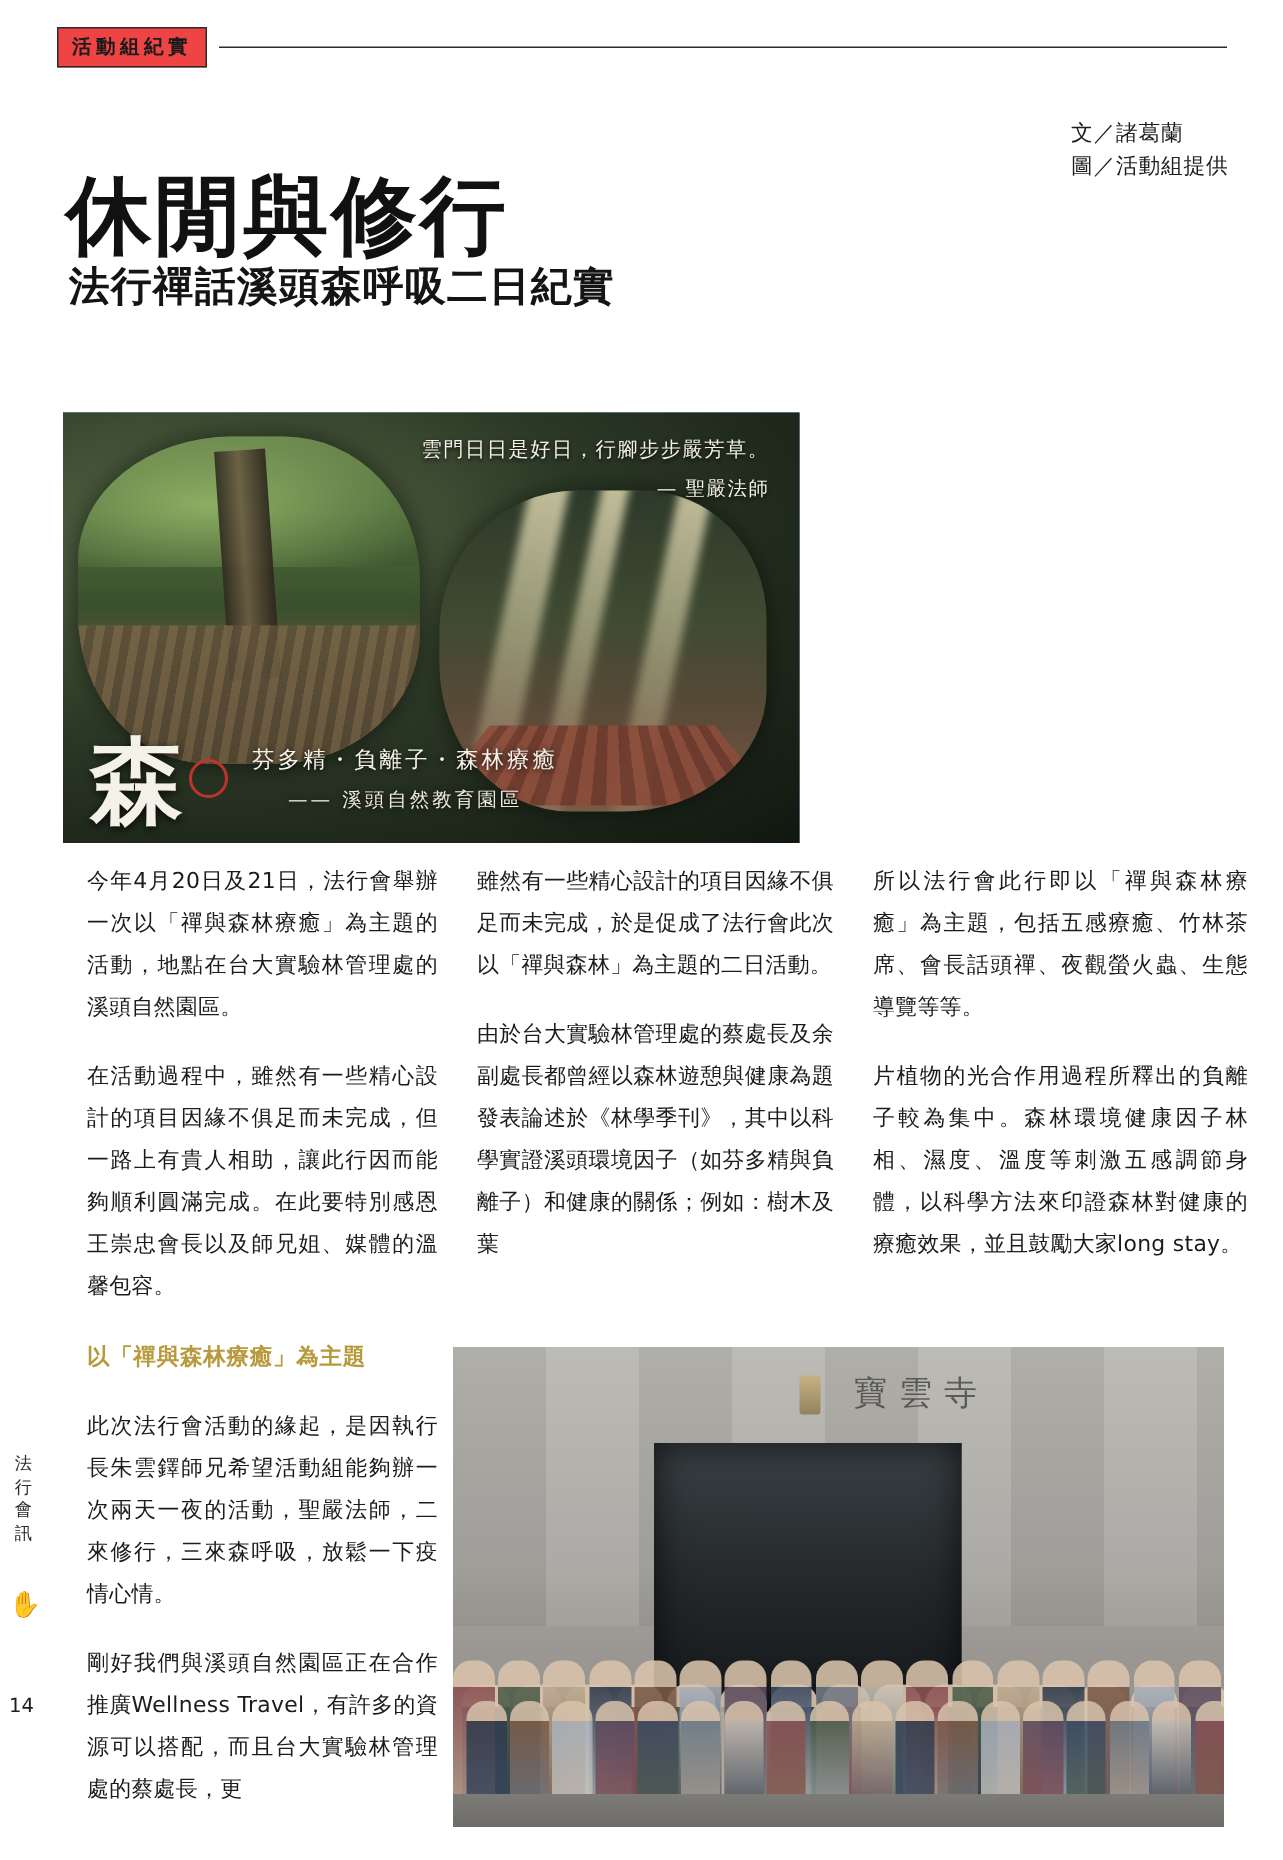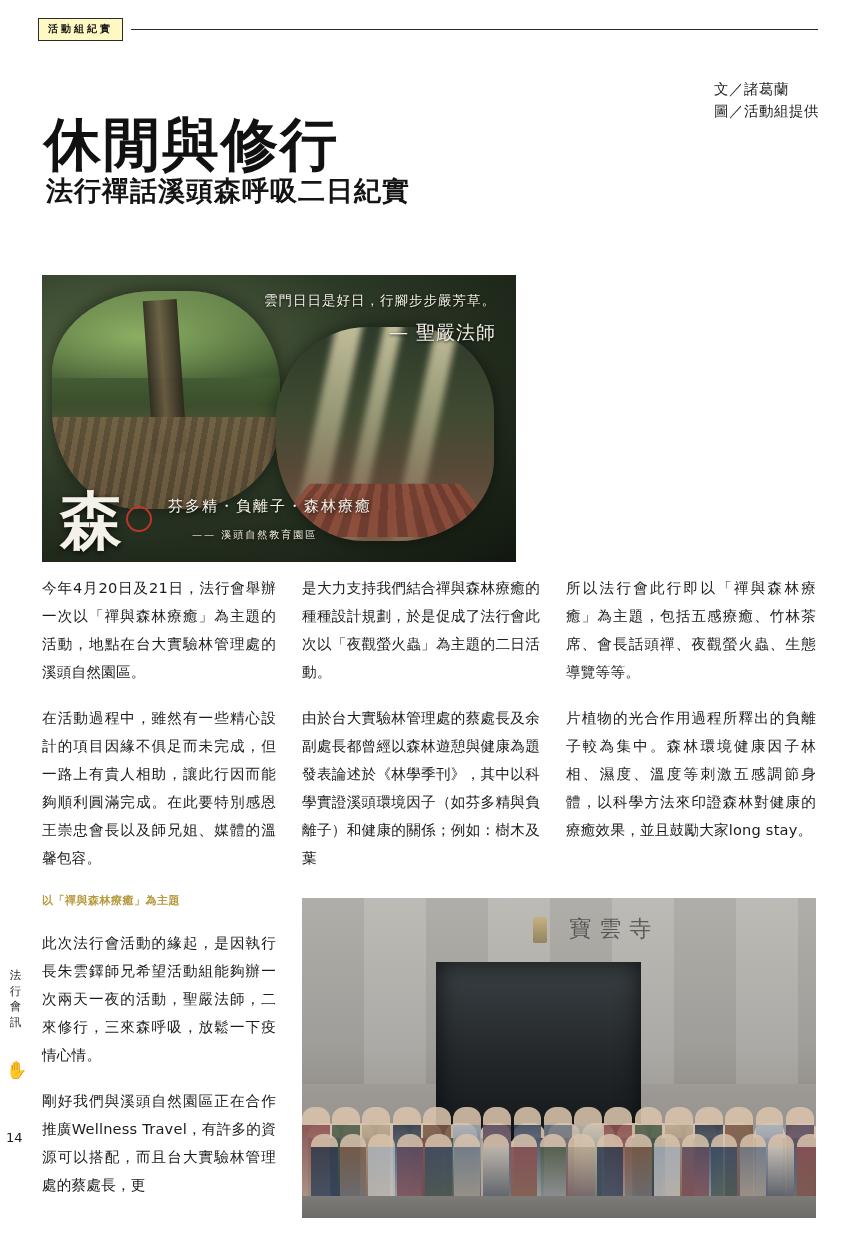--- a/index.html
+++ b/index.html
@@ -21,26 +21,26 @@
     position: absolute;
     left: 38px;
     top: 18px;
     display: flex;
     align-items: center;
     width: 780px;
   }
   .kicker {
     border: 1.5px solid #2b2b2b;
     padding: 3px 9px 4px 9px;
-    font-size: 10px;
+    font-size: 13px;
     letter-spacing: 3px;
     color: #1a1a1a;
     font-weight: 700;
     white-space: nowrap;
-    background: #fef9c3;
+    background: #ef4444;
     font-family: "DejaVu Sans", sans-serif;
   }
   .kicker-rule {
     flex: 1 1 auto;
     height: 0;
     border-top: 1.6px solid #2b2b2b;
     margin-left: 8px;
   }
 
   .byline {
@@ -80,20 +80,21 @@
 
   
   .hero {
     position: absolute;
     left: 42px;
     top: 275px;
     width: 474px;
     height: 287px;
     background: #0c4a6e;
     overflow: hidden;
+    padding-left: 17px;
   }
   .hero-bg {
     position: absolute;
     inset: 0;
     background:
       radial-gradient(ellipse at 20% 30%, #5c6f4a 0%, #2d3a27 45%, #11170f 100%),
       linear-gradient(#1b2317, #0c100a);
   }
   
   .hero-left {
@@ -170,21 +171,21 @@
     color: #f2efe6;
     font-family: "DejaVu Serif", serif;
     font-size: 13.5px;
     line-height: 1.7;
     letter-spacing: 1px;
     text-shadow: 0 1px 3px rgba(0,0,0,.85);
   }
   .hero-quote .attrib {
     display: block;
     margin-top: 4px;
-    font-size: 19px;
+    font-size: 13px;
   }
   .hero-bigchar {
     position: absolute;
     left: 18px;
     bottom: 10px;
     font-family: "DejaVu Serif", serif;
     font-size: 62px;
     font-weight: 700;
     color: #f4f1e8;
     text-shadow: 0 2px 6px rgba(0,0,0,.8);
@@ -209,45 +210,46 @@
     font-size: 15px;
     letter-spacing: 2px;
     text-shadow: 0 1px 4px rgba(0,0,0,.85);
   }
   .hero-sub {
     position: absolute;
     left: 150px;
     bottom: 20px;
     color: #efeade;
     font-family: "DejaVu Serif", serif;
-    font-size: 10px;
+    font-size: 13px;
     letter-spacing: 2px;
     text-shadow: 0 1px 4px rgba(0,0,0,.85);
   }
 
   
   .col {
     position: absolute;
     width: 232px;
     font-family: "DejaVu Sans", sans-serif;
     font-size: 14.6px;
     line-height: 1.92;
     color: #1b1b1b;
     text-align: justify;
     letter-spacing: .2px;
+    margin-left: 16px;
   }
   .col p { margin: 0 0 18px 0; }
   .col1 { left: 42px;  top: 574px; width: 234px; }
   .col2 { left: 302px; top: 574px; width: 238px; }
   .col3 { left: 566px; top: 574px; width: 250px; }
 
   .subhead {
     color: #b79a3e;
     font-weight: 700;
-    font-size: 11px;
+    font-size: 15px;
     letter-spacing: .5px;
     margin: 0 0 6px 0;
     font-family: "DejaVu Sans", sans-serif;
   }
 
   
   .group-photo {
     position: absolute;
     left: 302px;
     top: 898px;
@@ -395,21 +397,21 @@
 
   <div class="col col1">
     <p>今年4月20日及21日，法行會舉辦一次以「禪與森林療癒」為主題的活動，地點在台大實驗林管理處的溪頭自然園區。</p>
     <p>在活動過程中，雖然有一些精心設計的項目因緣不俱足而未完成，但一路上有貴人相助，讓此行因而能夠順利圓滿完成。在此要特別感恩王崇忠會長以及師兄姐、媒體的溫馨包容。</p>
     <p class="subhead">以「禪與森林療癒」為主題</p>
     <p>此次法行會活動的緣起，是因執行長朱雲鐸師兄希望活動組能夠辦一次兩天一夜的活動，聖嚴法師，二來修行，三來森呼吸，放鬆一下疫情心情。</p>
     <p>剛好我們與溪頭自然園區正在合作推廣Wellness Travel，有許多的資源可以搭配，而且台大實驗林管理處的蔡處長，更</p>
   </div>
 
   <div class="col col2">
-    <p>是大力支持我們結合禪與森林療癒的種種設計規劃，於是促成了法行會此次以「夜觀螢火蟲」為主題的二日活動。</p>
+    <p>雖然有一些精心設計的項目因緣不俱足而未完成，於是促成了法行會此次以「禪與森林」為主題的二日活動。</p>
     <p>由於台大實驗林管理處的蔡處長及余副處長都曾經以森林遊憩與健康為題發表論述於《林學季刊》，其中以科學實證溪頭環境因子（如芬多精與負離子）和健康的關係；例如：樹木及葉</p>
   </div>
 
   <div class="col col3">
     <p>所以法行會此行即以「禪與森林療癒」為主題，包括五感療癒、竹林茶席、會長話頭禪、夜觀螢火蟲、生態導覽等等。</p>
     <p>片植物的光合作用過程所釋出的負離子較為集中。森林環境健康因子林相、濕度、溫度等刺激五感調節身體，以科學方法來印證森林對健康的療癒效果，並且鼓勵大家long stay。</p>
   </div>
 
   <div class="group-photo">
     <div class="gp-wall"></div>

